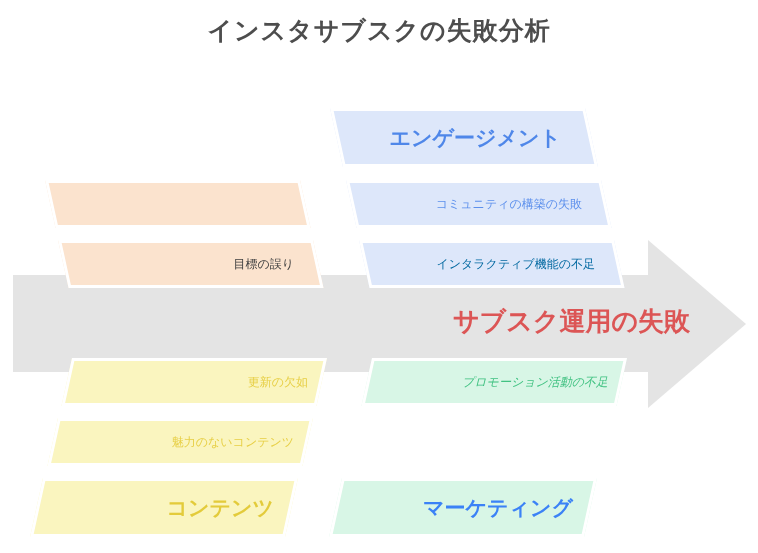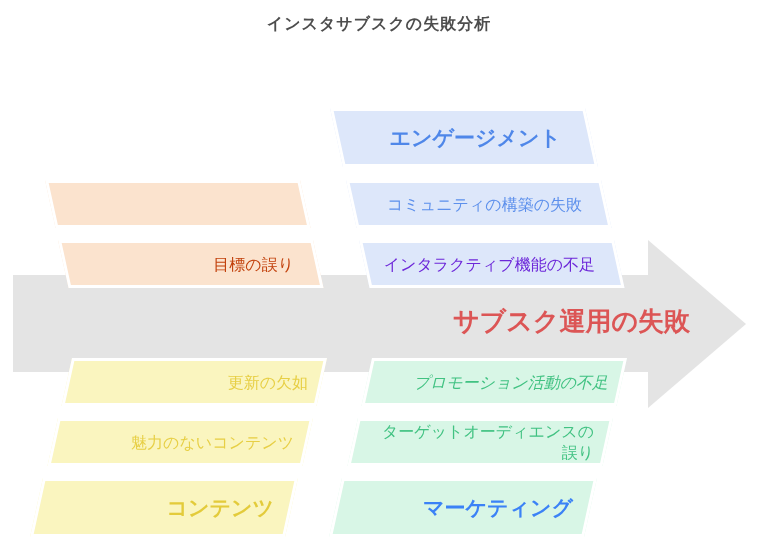--- a/index.html
+++ b/index.html
@@ -14,21 +14,21 @@
     height: 553px;
     background: #ffffff;
     overflow: hidden;
   }
   .title {
     position: absolute;
     top: 14px;
     left: 0;
     right: 0;
     text-align: center;
-    font-size: 16px;
+    font-size: 25px;
     font-weight: bold;
     color: #4d4d4d;
     letter-spacing: 1px;
   }
   
   .spine-body {
     position: absolute;
     left: 13px;
     top: 275px;
     width: 635px;
@@ -72,21 +72,21 @@
     align-items: center;
     justify-content: flex-end;
     text-align: right;
   }
   .lbl.cat {
     font-size: 21px;
     font-weight: bold;
     padding: 0 24px 0 8px;
   }
   .lbl.itm {
-    font-size: 16px;
+    font-size: 12px;
     line-height: 21px;
     padding: 0 19px 0 8px;
   }
   
   .r1  { left: 29px;  top: 108px; width: 255px; height: 59px; }
   .r2  { left: 45px;  top: 180px; width: 255px; height: 48px; }
   .r3  { left: 58px;  top: 240px; width: 255px; height: 48px; }
   .r4  { left: 330px; top: 108px; width: 255px; height: 59px; }
   .r5  { left: 346px; top: 180px; width: 255px; height: 48px; }
   .r6  { left: 359px; top: 240px; width: 255px; height: 48px; }
@@ -107,55 +107,51 @@
   <div class="spine-body" style="background-color: rgb(228, 228, 228);"></div>
   <div class="spine-head" style="border-left-color: rgb(228, 228, 228);"></div>
   <div class="spine-label" style="color: rgb(220, 85, 85);">サブスク運用の失敗</div>
 
   <div class="row r2 skew-a">
     <div class="box" style="background-color: rgb(251, 227, 206);"></div>
     <div class="lbl itm" style="color: rgb(240, 155, 96);"></div>
   </div>
   <div class="row r3 skew-a">
     <div class="box" style="background-color: rgb(251, 227, 206);"></div>
-    <div class="lbl itm" style="color: #c2410c;">目標の誤り</div>
+    <div class="lbl itm" style="color: #404040;">目標の誤り</div>
   </div>
 
   <div class="row r4 skew-a">
     <div class="box" style="background-color: rgb(221, 231, 250);"></div>
     <div class="lbl cat" style="color: rgb(79, 135, 233);">エンゲージメント</div>
   </div>
   <div class="row r5 skew-a">
     <div class="box" style="background-color: rgb(221, 231, 250);"></div>
     <div class="lbl itm" style="color: rgb(93, 144, 236);">コミュニティの構築の失敗</div>
   </div>
   <div class="row r6 skew-a">
     <div class="box" style="background-color: rgb(221, 231, 250);"></div>
-    <div class="lbl itm" style="color: #6d28d9;">インタラクティブ機能の不足</div>
+    <div class="lbl itm" style="color: #0369a1;">インタラクティブ機能の不足</div>
   </div>
 
   <div class="row r7 skew-b">
     <div class="box" style="background-color: rgb(250, 245, 191);"></div>
     <div class="lbl itm" style="color: rgb(231, 207, 69);">更新の欠如</div>
   </div>
   <div class="row r8 skew-b">
     <div class="box" style="background-color: rgb(250, 245, 191);"></div>
     <div class="lbl itm" style="color: rgb(231, 207, 69);">魅力のないコンテンツ</div>
   </div>
   <div class="row r9 skew-b">
     <div class="box" style="background-color: rgb(250, 245, 191);"></div>
     <div class="lbl cat" style="color: rgb(227, 203, 59);">コンテンツ</div>
   </div>
 
   <div class="row r10 skew-b">
     <div class="box" style="background-color: rgb(216, 246, 230);"></div>
     <div class="lbl itm" style="color: rgb(65, 194, 130); font-style: italic;">プロモーション活動の不足</div>
   </div>
-  <div class="row r11 skew-b">
-    <div class="box" style="background-color: rgb(216, 246, 230);"></div>
-    <div class="lbl itm" style="color: rgb(65, 194, 130);">ターゲットオーディエンスの誤り</div>
-  </div>
   <div class="row r12 skew-b">
     <div class="box" style="background-color: rgb(216, 246, 230);"></div>
     <div class="lbl cat" style="color: #3b82f6;">マーケティング</div>
   </div>
 
 </div>
 
 </body></html>

